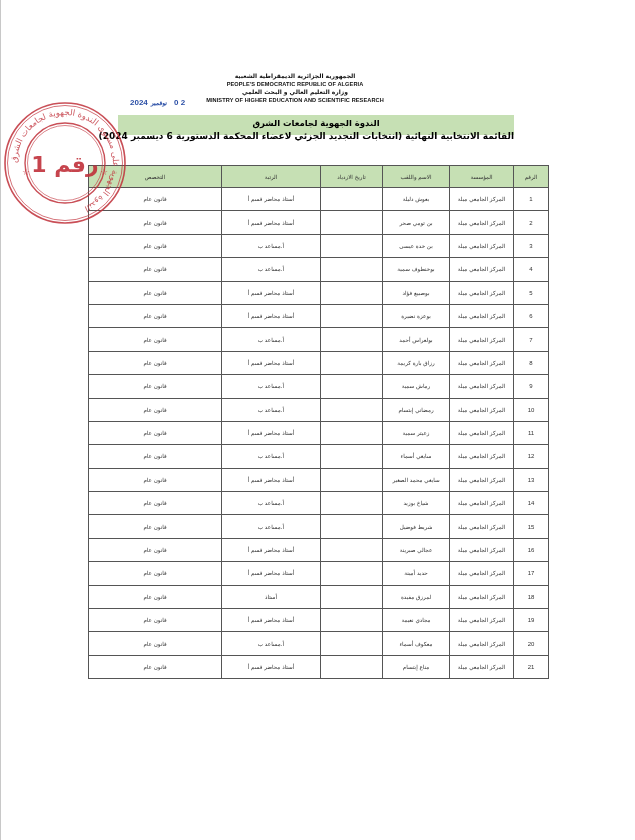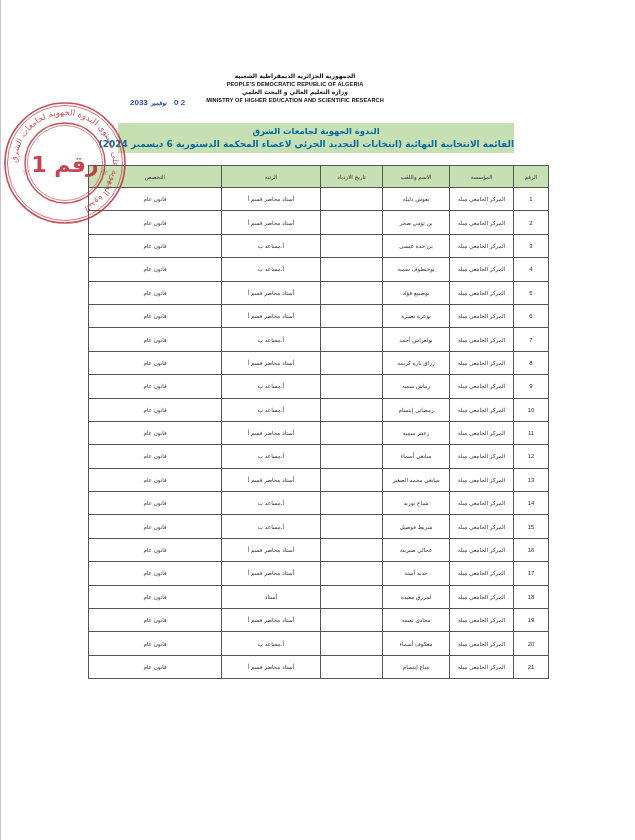--- a/index.html
+++ b/index.html
@@ -9,22 +9,22 @@
   }
   .left-rule { position:absolute; left:0; top:0; width:1px; height:840px; background:#c8c8c8; }
   .letterhead { position:absolute; left:180px; top:72px; width:230px; text-align:center; line-height:1; }
   .lh-ar { font-size:6px; font-weight:bold; color:#111; height:8px; line-height:8px; }
   .lh-en { font-family:"Liberation Sans", sans-serif; font-size:5.6px; font-weight:bold; color:#111; height:8px; line-height:8px; letter-spacing:0.1px; }
   .date-stamp { position:absolute; left:130px; top:98px; font-family:"Liberation Sans", sans-serif; font-weight:bold; color:#2b4fa6; font-size:8px; direction:rtl; white-space:nowrap; }
   .date-stamp .d1 { letter-spacing:2px; margin-left:4px; }
   .date-stamp .d2 { font-size:6px; margin:0 3px; }
 
   .title-box {
-    position:absolute; left:118px; top:123px; width:396px; height:30px; background:#c6e0b4;
-    direction:rtl; text-align:center; font-weight:bold; color:#0369a1;
+    position:absolute; left:118px; top:115px; width:396px; height:20px; background:#c6e0b4;
+    direction:rtl; text-align:center; font-weight:bold; color:#000000;
   }
   .title-box .t1 { font-size:8.5px; line-height:12px; padding-top:2px; }
   .title-box .t2 { font-size:9px; line-height:14px; white-space:nowrap; }
 
   table.list {
     position:absolute; left:88px; top:165px; width:460px; border-collapse:collapse;
     direction:rtl; table-layout:fixed;
   }
   table.list th, table.list td {
     border:1px solid #555; text-align:center; font-size:5.6px; color:#333;
@@ -43,21 +43,21 @@
 <div class="left-rule"></div>
 
 <div class="letterhead">
   <div class="lh-ar">الجمهورية الجزائرية الديمقراطية الشعبية</div>
   <div class="lh-en">PEOPLE'S DEMOCRATIC REPUBLIC OF ALGERIA</div>
   <div class="lh-ar">وزارة التعليم العالي و البحث العلمي</div>
   <div class="lh-en">MINISTRY OF HIGHER EDUCATION AND SCIENTIFIC RESEARCH</div>
 </div>
 
 <div class="date-stamp">
-  <span class="d1">2 0</span><span class="d2">نوفمبر</span><span>2033</span>
+  <span class="d1">2 0</span><span class="d2">نوفمبر</span><span>2024</span>
 </div>
 
 <div class="title-box">
   <div class="t1">الندوة الجهوية لجامعات الشرق</div>
   <div class="t2">القائمة الانتخابية النهائية (انتخابات التجديد الجزئي لاعضاء المحكمة الدستورية 6 ديسمبر 2024)</div>
 </div>
 
 <table class="list">
   <colgroup>
     <col style="width:35px">

